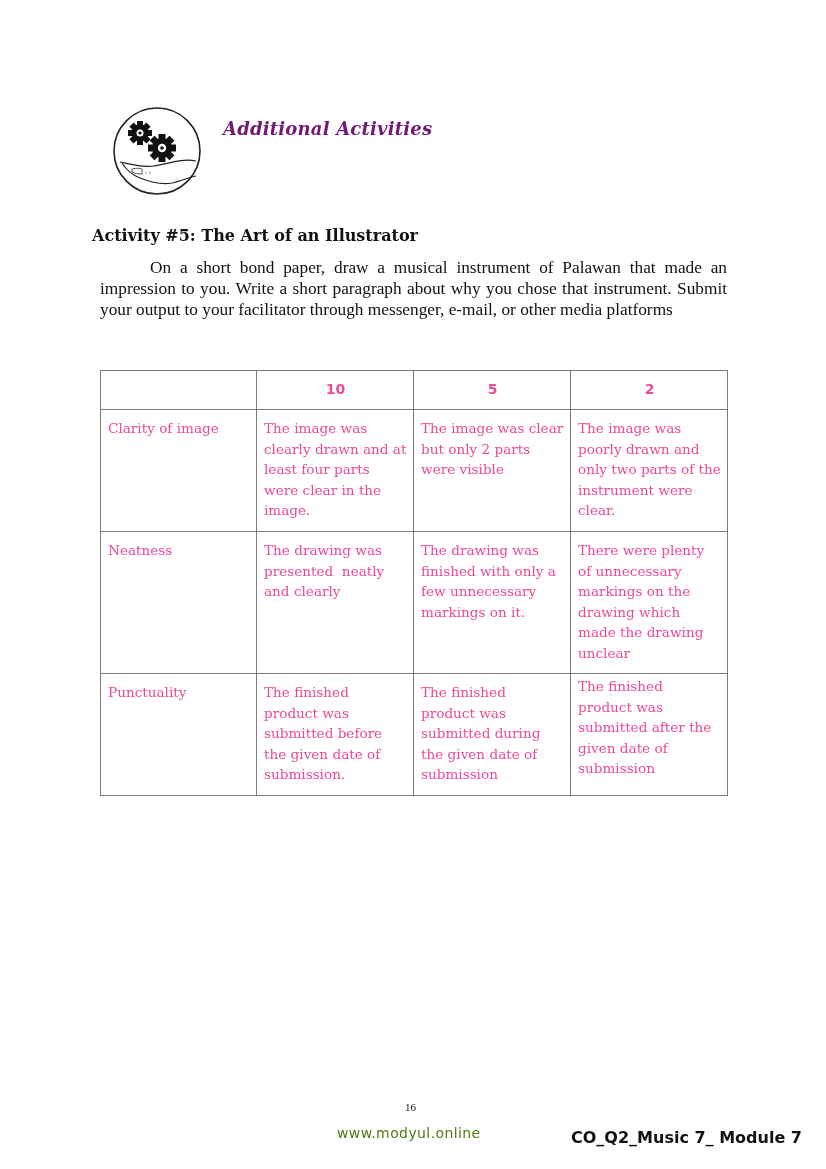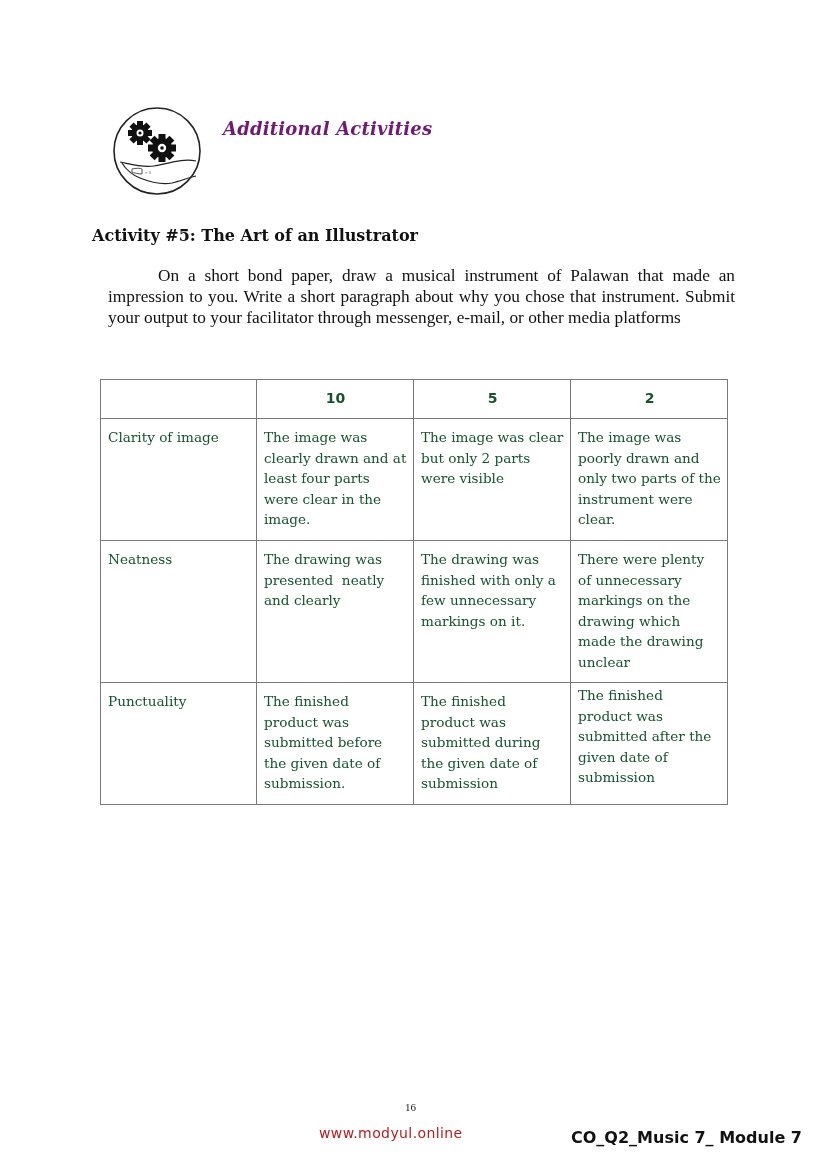--- a/index.html
+++ b/index.html
@@ -18,23 +18,23 @@
     .activity-heading {
       position: absolute; left: 92px; top: 226px;
       font-family: "DejaVu Serif", serif; font-weight: bold; font-size: 16px; color: #111;
     }
     .instructions {
       position: absolute; left: 100px; top: 257px; width: 627px;
       font-family: "Liberation Serif", serif; font-size: 17.3px; line-height: 21px;
       text-align: justify; text-indent: 50px; color: #111;
     }
     table.rubric {
-      position: absolute; left: 100px; top: 379px;
+      position: absolute; left: 100px; top: 370px;
       border-collapse: collapse; table-layout: fixed; width: 627px;
-      font-family: "DejaVu Serif", serif; font-size: 13.6px; color: #14532d;
+      font-family: "DejaVu Serif", serif; font-size: 13.6px; color: #ec4899;
     }
     table.rubric td, table.rubric th {
       border: 1.5px solid #7a7a7a; vertical-align: top; padding: 8px 6px 0 7px;
       line-height: 20.5px;
     }
     table.rubric th {
       font-family: "DejaVu Sans", sans-serif; font-weight: bold; font-size: 14px;
       text-align: center; height: 30px; padding-top: 8px; vertical-align: top;
     }
     table.rubric col.c0 { width: 156px; }
@@ -43,22 +43,22 @@
     table.rubric col.c3 { width: 157px; }
     tr.r1 td { height: 113px; }
     tr.r2 td { height: 133px; }
     tr.r3 td { height: 113px; }
     td.tight { line-height: 18px; padding-top: 2px !important; margin-left: 24px; }
     .page-number {
       position: absolute; left: 405px; top: 1101px;
       font-family: "Liberation Serif", serif; font-size: 11px; color: #222;
     }
     .watermark {
-      position: absolute; left: 319px; top: 1125px;
-      font-family: "DejaVu Sans", sans-serif; font-size: 14px; color: #b91c1c; letter-spacing: 0.4px;
+      position: absolute; left: 337px; top: 1125px;
+      font-family: "DejaVu Sans", sans-serif; font-size: 14px; color: #4d7c0f; letter-spacing: 0.4px;
     }
     .module-code {
       position: absolute; left: 571px; top: 1108px;
       font-family: "DejaVu Sans", sans-serif; font-weight: bold; font-size: 16px; color: #111;
       white-space: nowrap;
       margin-top: 20px;
     }
   </style>
 </head>
 <body>
@@ -95,21 +95,21 @@
     <path d="M10 57 C 14 64, 22 70, 28 72 C 38 76, 50 79, 60 77 C 68 75, 76 72, 84 70" fill="none" stroke="#222" stroke-width="1.2"></path>
     <path d="M20 63 C 24 62, 28 62, 30 63 L 30 68 C 26 68, 22 67, 20 66 Z" fill="none" stroke="#555" stroke-width="1"></path>
     <path d="M34 66 L 34 68 M 38 65 L 38 68" stroke="#777" stroke-width="0.8"></path>
   </svg>
 </div>
 
 <div class="section-title">Additional Activities</div>
 
 <div class="activity-heading">Activity #5: The Art of an Illustrator</div>
 
-<p class="instructions" style="margin:8px;">On a short bond paper, draw a musical instrument of Palawan that made an impression to you. Write a short paragraph about why you chose that instrument. Submit your output to your facilitator through messenger, e-mail, or other media platforms</p>
+<p class="instructions" style="margin:0;">On a short bond paper, draw a musical instrument of Palawan that made an impression to you. Write a short paragraph about why you chose that instrument. Submit your output to your facilitator through messenger, e-mail, or other media platforms</p>
 
 <table class="rubric">
   <colgroup>
     <col class="c0">
       <col class="c1">
       <col class="c2">
       <col class="c3">
   </colgroup>
   <thead>
     <tr>

